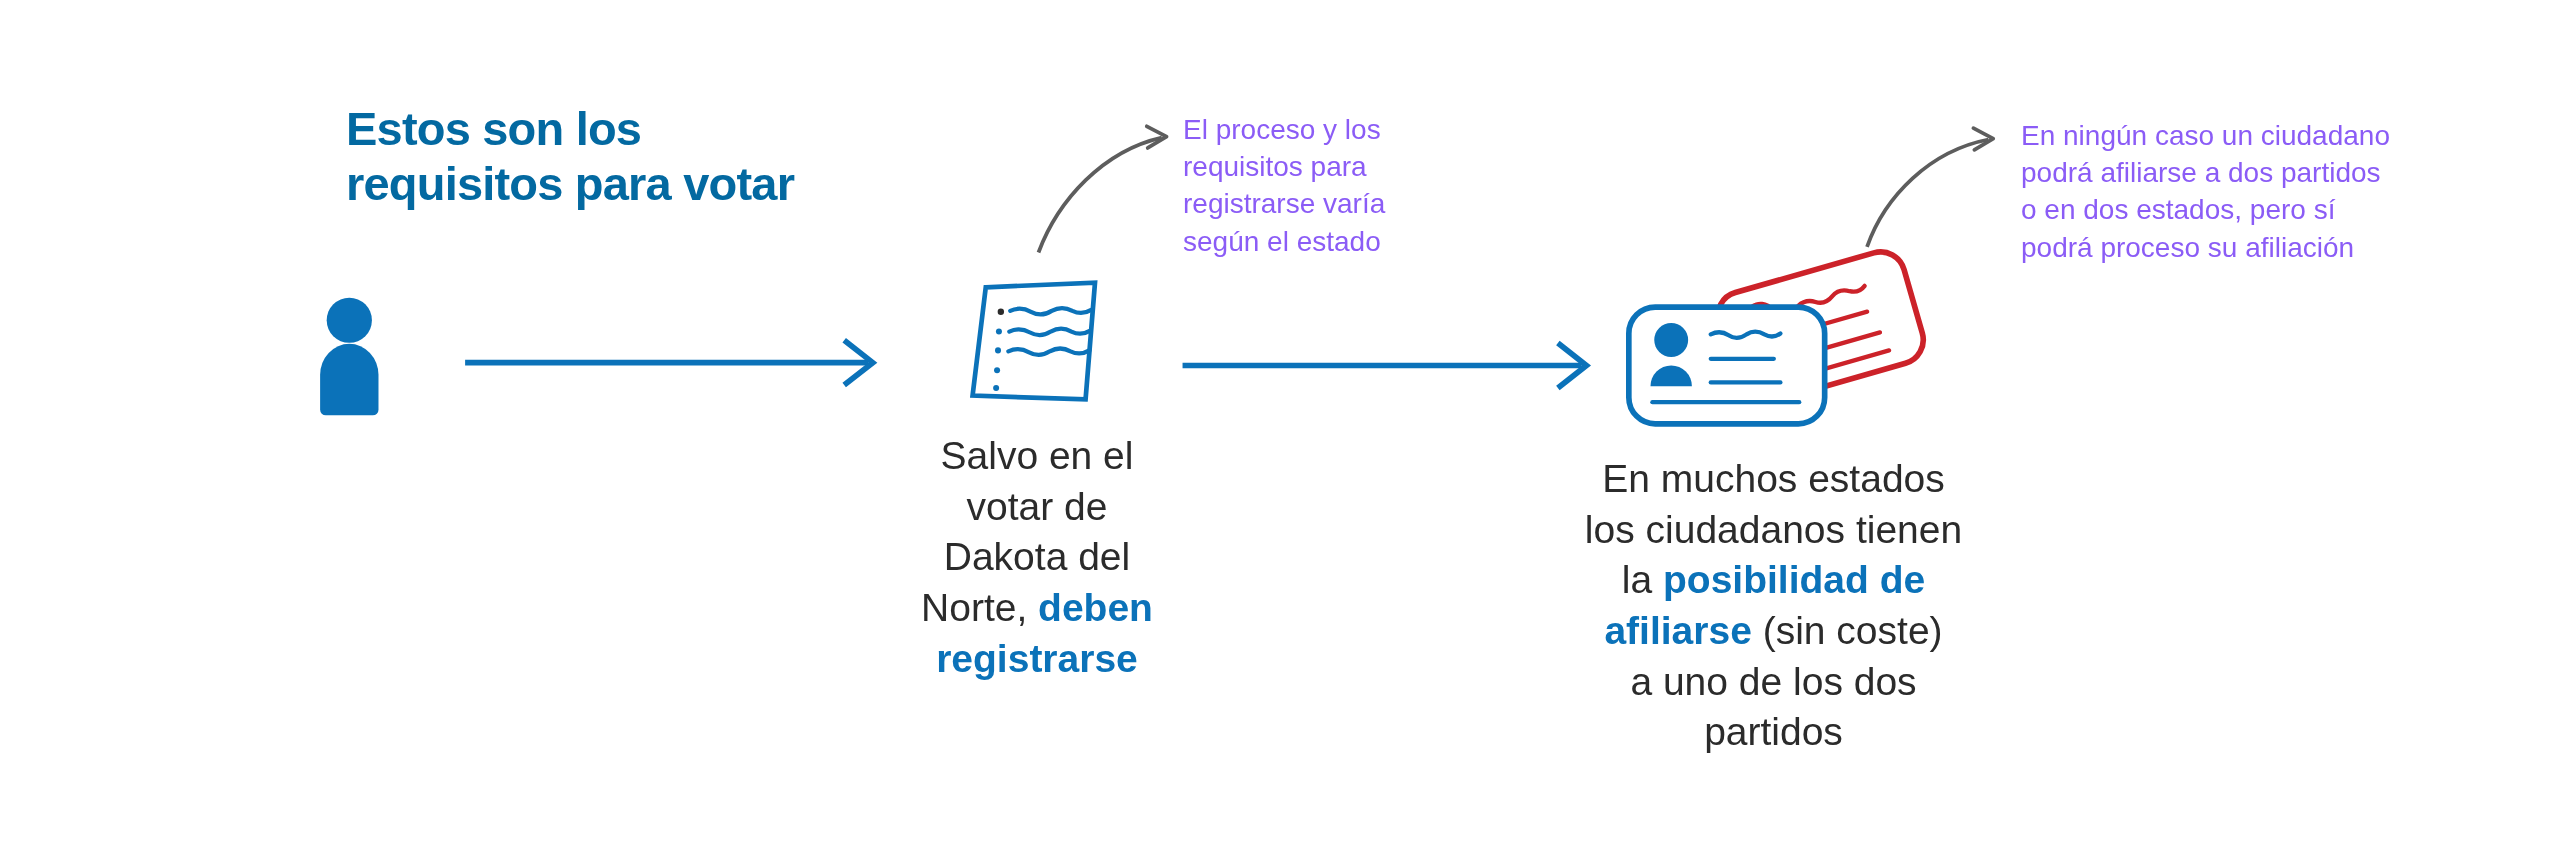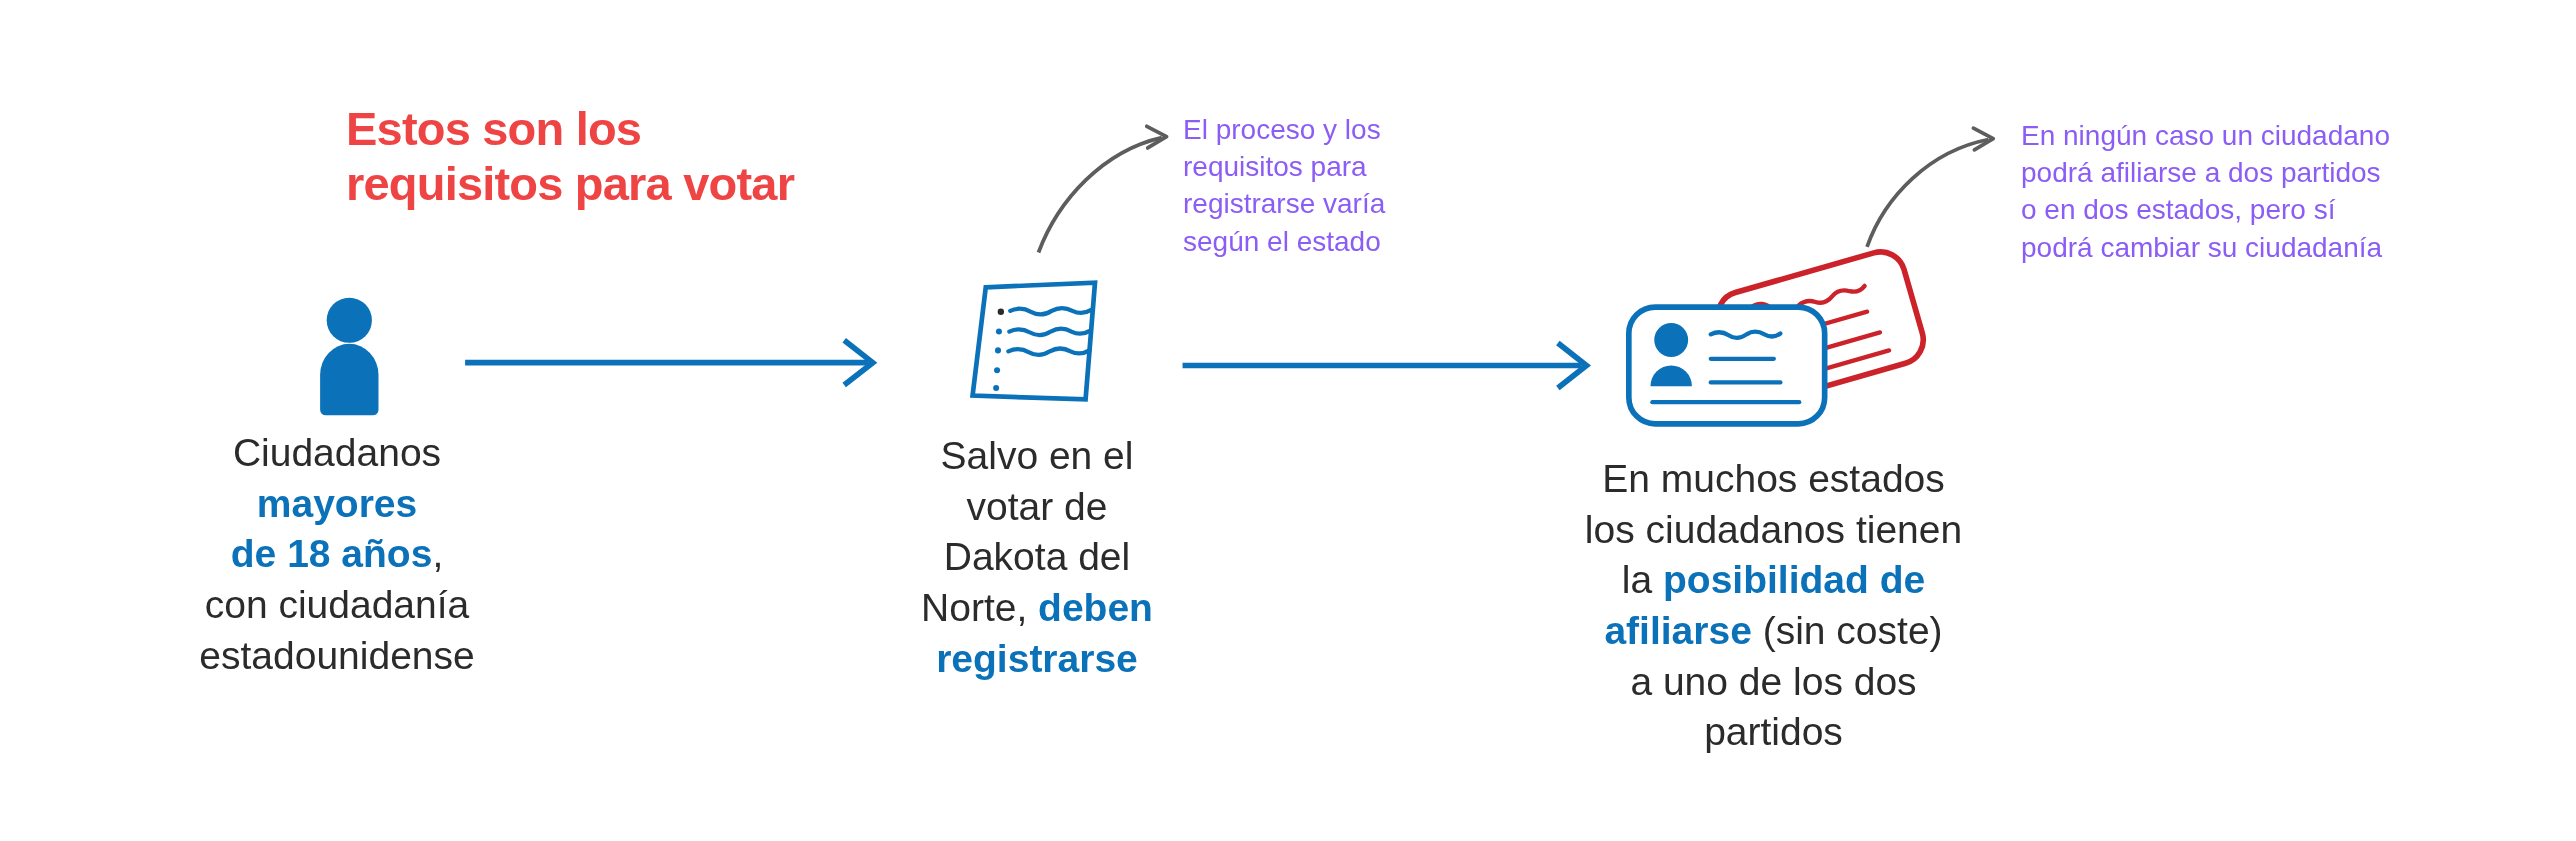--- a/index.html
+++ b/index.html
@@ -18,21 +18,21 @@
     background: #ffffff;
     overflow: hidden;
   }
 
   
   #headline {
     position: absolute;
     left: 346px;
     top: 102px;
     width: 527px;
-    color: #ef4444;
+    color: #0369a1;
     font-size: 47px;
     line-height: 1.16;
     font-weight: bold;
     letter-spacing: -0.8px;
     font-stretch: condensed;
   }
   #headline .hl-line { display: block; white-space: nowrap; }
   .caption {
     position: absolute;
     text-align: center;
@@ -140,27 +140,20 @@
         <line x1="1755" y1="427" x2="1911" y2="427" stroke="#0b72b9" stroke-width="4.5" stroke-linecap="round"></line>
       </g>
     </g>
 
     <g>
       <path d="M1983 262 C2002 208, 2050 160, 2112 148" fill="none" stroke="#5d5d5d" stroke-width="4"></path>
       <polyline points="2096,136 2117,147 2097,159" fill="none" stroke="#5d5d5d" stroke-width="4" stroke-linecap="round" stroke-linejoin="round"></polyline>
     </g>
   </svg>
 
-  <div class="caption" id="cap1">
-    <span>Ciudadanos</span><br>
-    <b class="accent">mayores</b><br>
-    <b class="accent">de 18 años</b><span>,</span><br>
-    <span>con ciudadanía</span><br>
-    <span>estadounidense</span>
-  </div>
 
   <div class="caption" id="cap2">
     <span>Salvo en el</span><br>
     <span>votar de</span><br>
     <span>Dakota del</span><br>
     <span>Norte,</span>
     <b class="accent">deben</b><br>
     <b class="accent">registrarse</b>
   </div>
 
@@ -177,17 +170,17 @@
     <span>El proceso y los</span><br>
     <span>requisitos para</span><br>
     <span>registrarse varía</span><br>
     <span>según el estado</span>
   </div>
 
   <div class="annot" id="annot2">
     <span>En ningún caso un ciudadano</span><br>
     <span>podrá afiliarse a dos partidos</span><br>
     <span>o en dos estados, pero sí</span><br>
-    <span>podrá cambiar su ciudadanía</span><br>
+    <span>podrá proceso su afiliación</span><br>
   </div>
 
 </div>
 
 
 </body></html>

